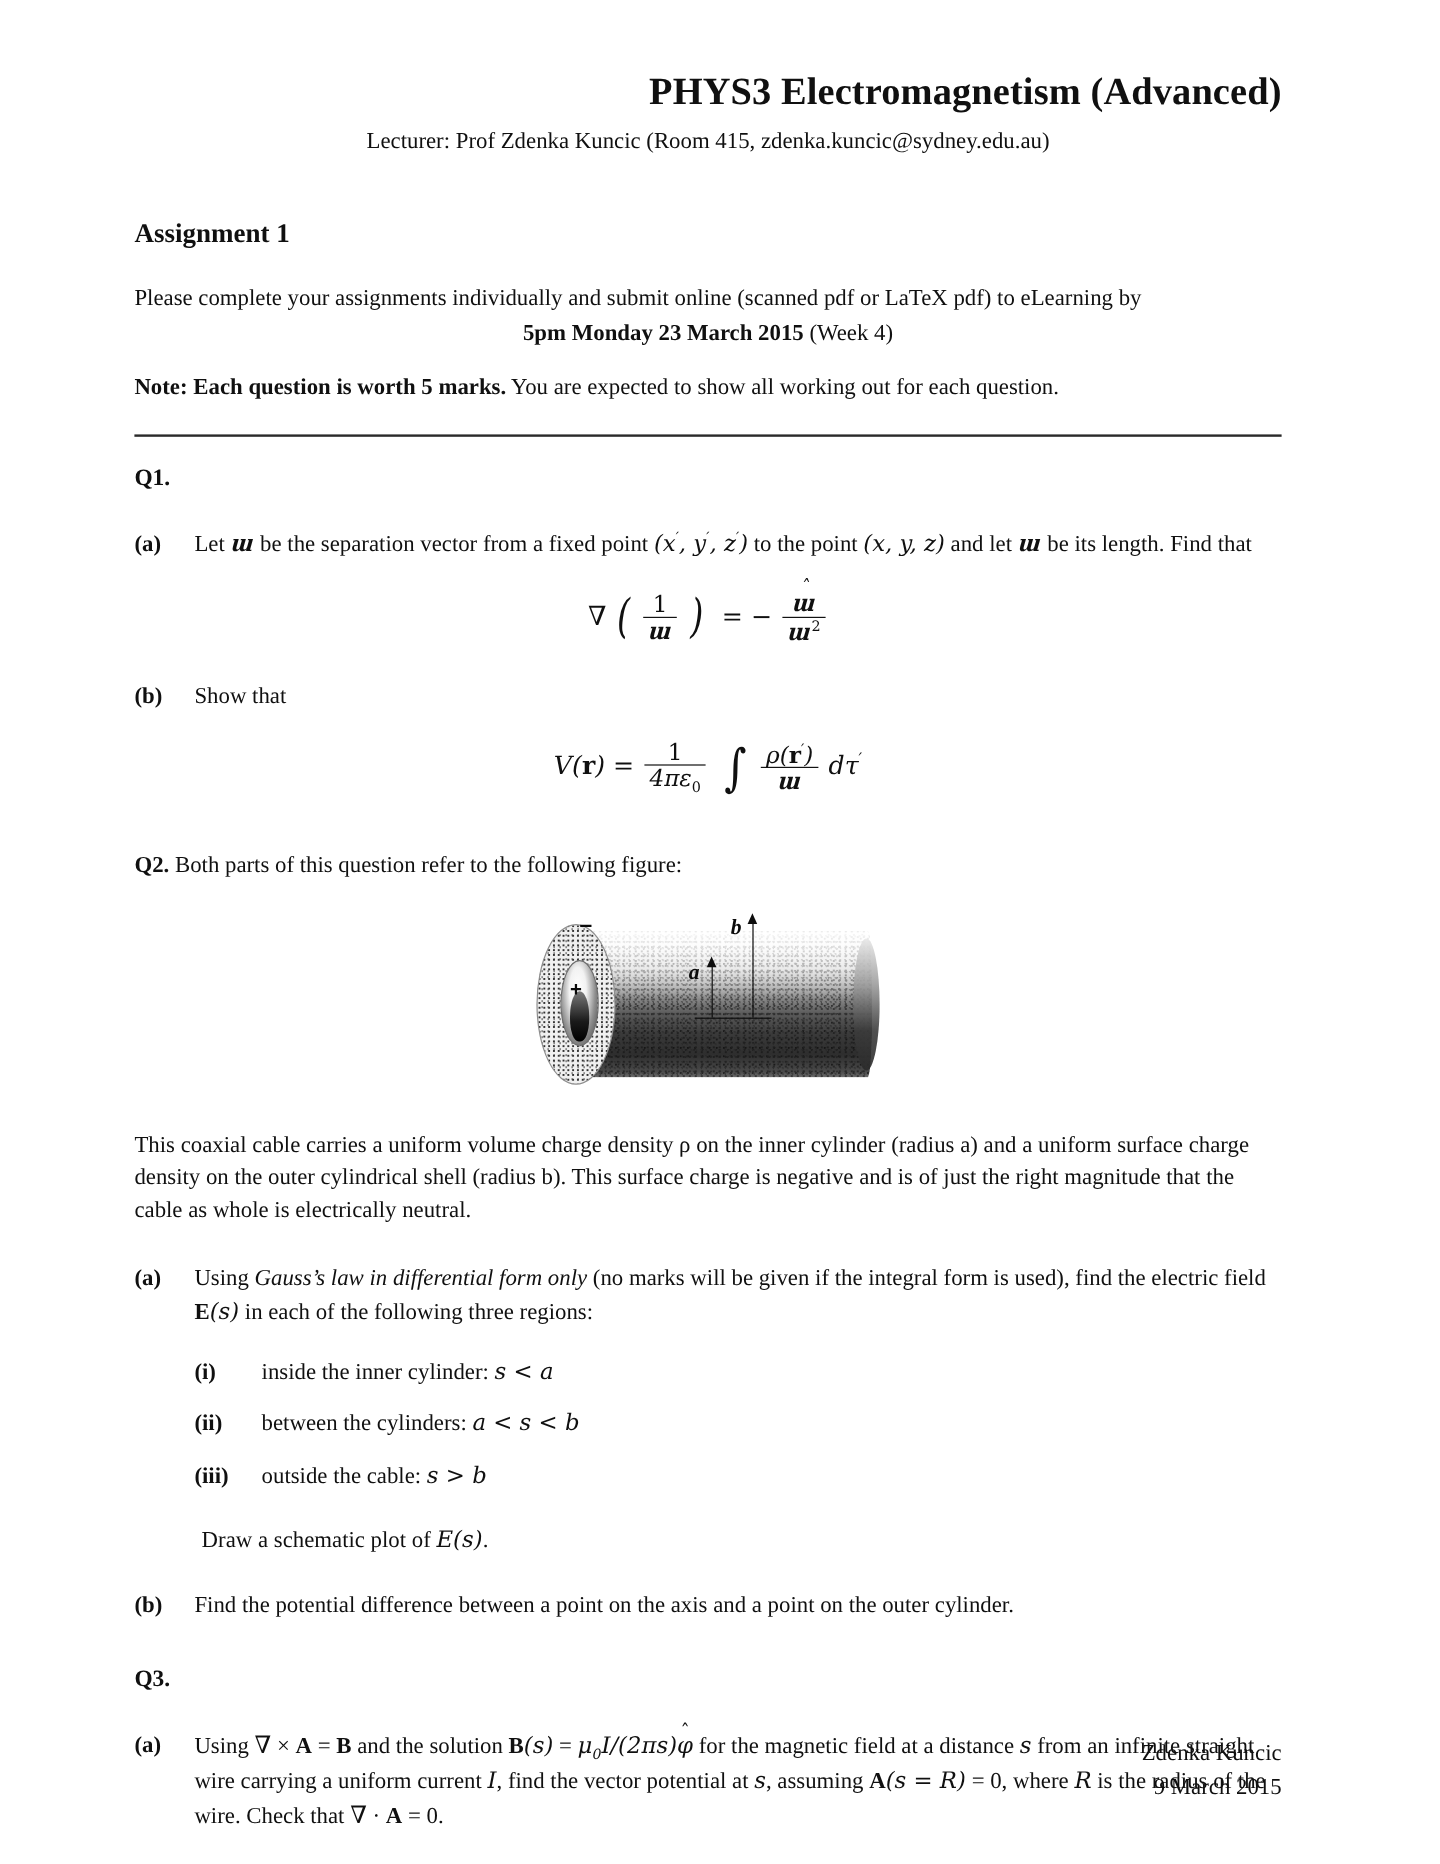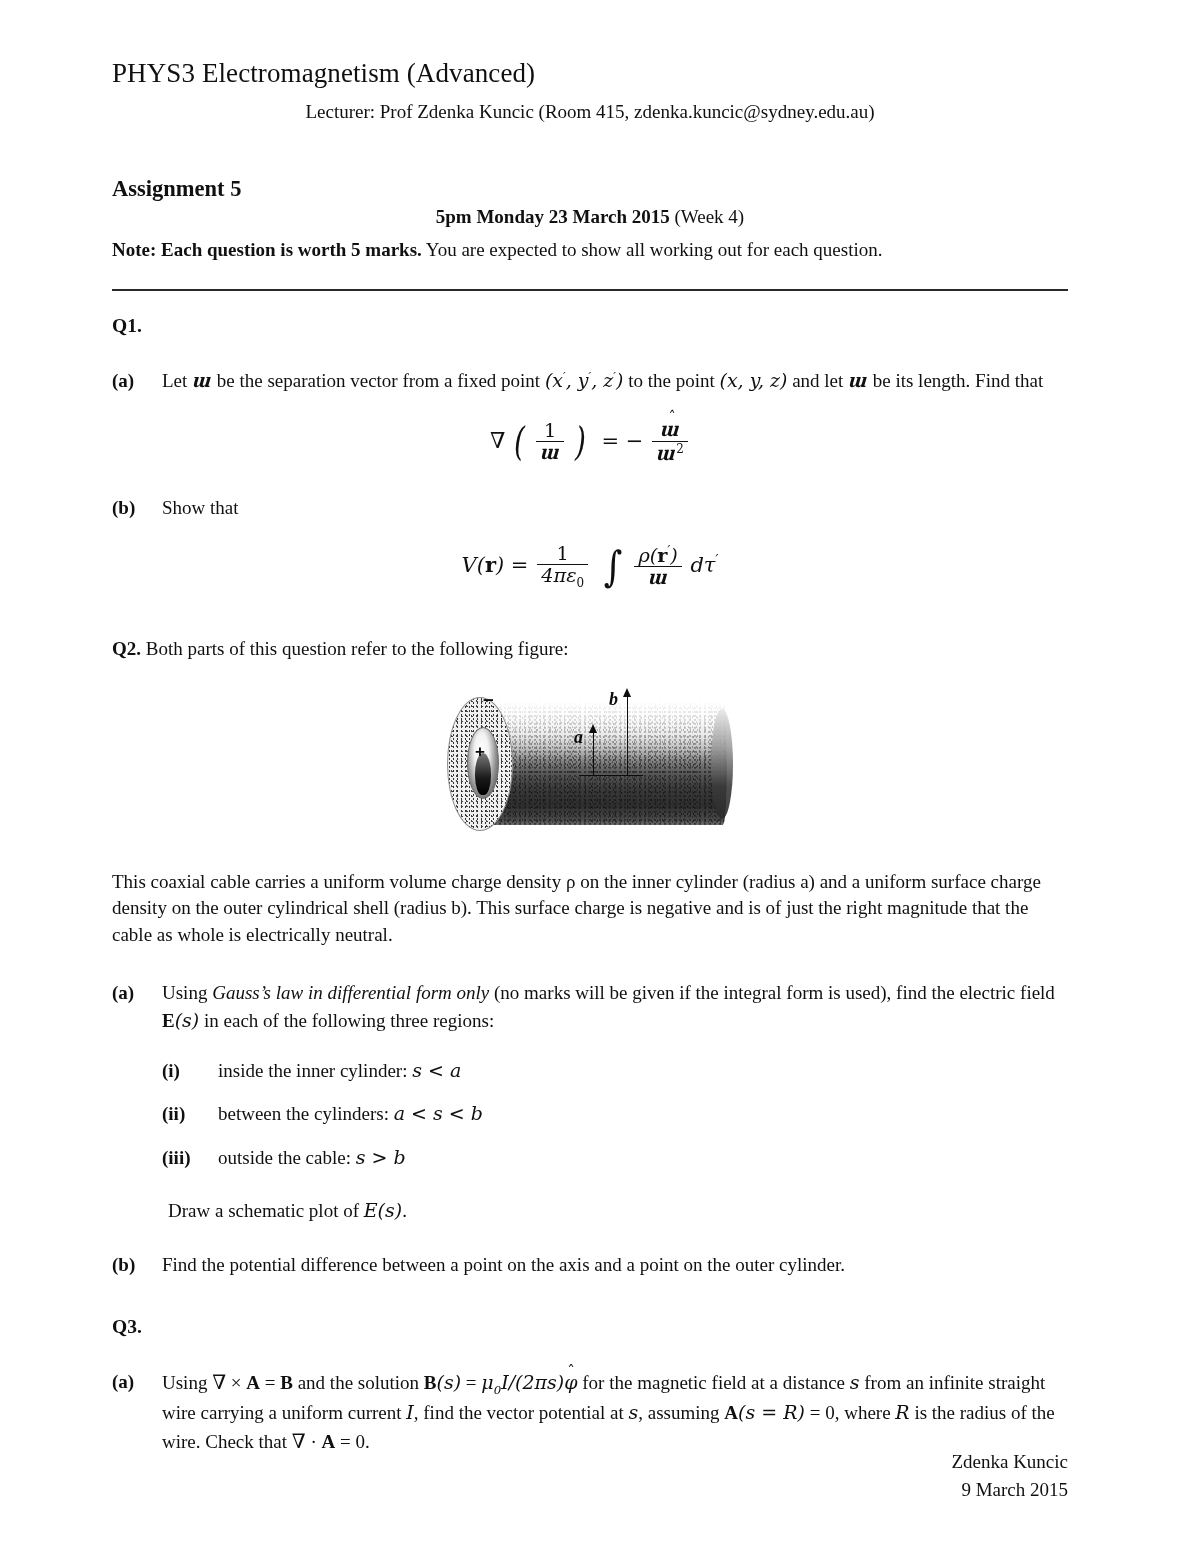--- a/index.html
+++ b/index.html
@@ -24,23 +24,23 @@
   }
   .content {
     position: absolute;
     left: 112px;
     top: 58px;
     width: 956px;
   }
 
   
   .doc-title {
-    text-align: left;
-    font-size: 27px;
-    font-weight: normal;
+    text-align: right;
+    font-size: 32px;
+    font-weight: bold;
     letter-spacing: 0.1px;
     margin: 0 0 12px 0;
     line-height: 1.15;
   }
   .doc-sub {
     text-align: center;
     font-size: 19px;
     margin: 0;
     line-height: 1.2;
   }
@@ -54,21 +54,21 @@
   .para {
     font-size: 19px;
     line-height: 1.42;
     margin: 28px 0 0 0;
     text-align: left;
   }
   .para.centered-line {
     text-align: center;
     margin-top: 2px;
   }
-  .para.tight { margin-top: 6px; font-family: Liberation Serif, serif; }
+  .para.tight { margin-top: 18px; font-family: Liberation Serif, serif; }
 
   b, .b { font-weight: bold; }
   i, .it { }
 
   hr.rule {
     border: none;
     border-top: 2.1px solid #2a2a2a;
     margin: 25px 0 0 0;
     width: 956px;
   }
@@ -352,22 +352,25 @@
 </style>
 </head>
 <body>
 
 <div class="page">
   <div class="content">
 
     <div class="doc-title">PHYS3 Electromagnetism (Advanced)</div>
     <div class="doc-sub">Lecturer: Prof Zdenka Kuncic (Room 415, zdenka.kuncic@sydney.edu.au)</div>
 
-    <div class="assignment-title">Assignment 5</div>
-
+    <div class="assignment-title">Assignment 1</div>
+
+    <div class="para">
+      <span>Please complete your assignments individually and submit online (scanned pdf or LaTeX pdf) to eLearning by</span>
+    </div>
     <div class="para centered-line">
       <b>5pm Monday 23 March 2015</b><span> (Week 4)</span>
     </div>
 
     <div class="para tight">
       <b>Note: Each question is worth 5 marks.</b><span> You are expected to show all working out for each question.</span>
     </div>
 
     <hr class="rule">
 

